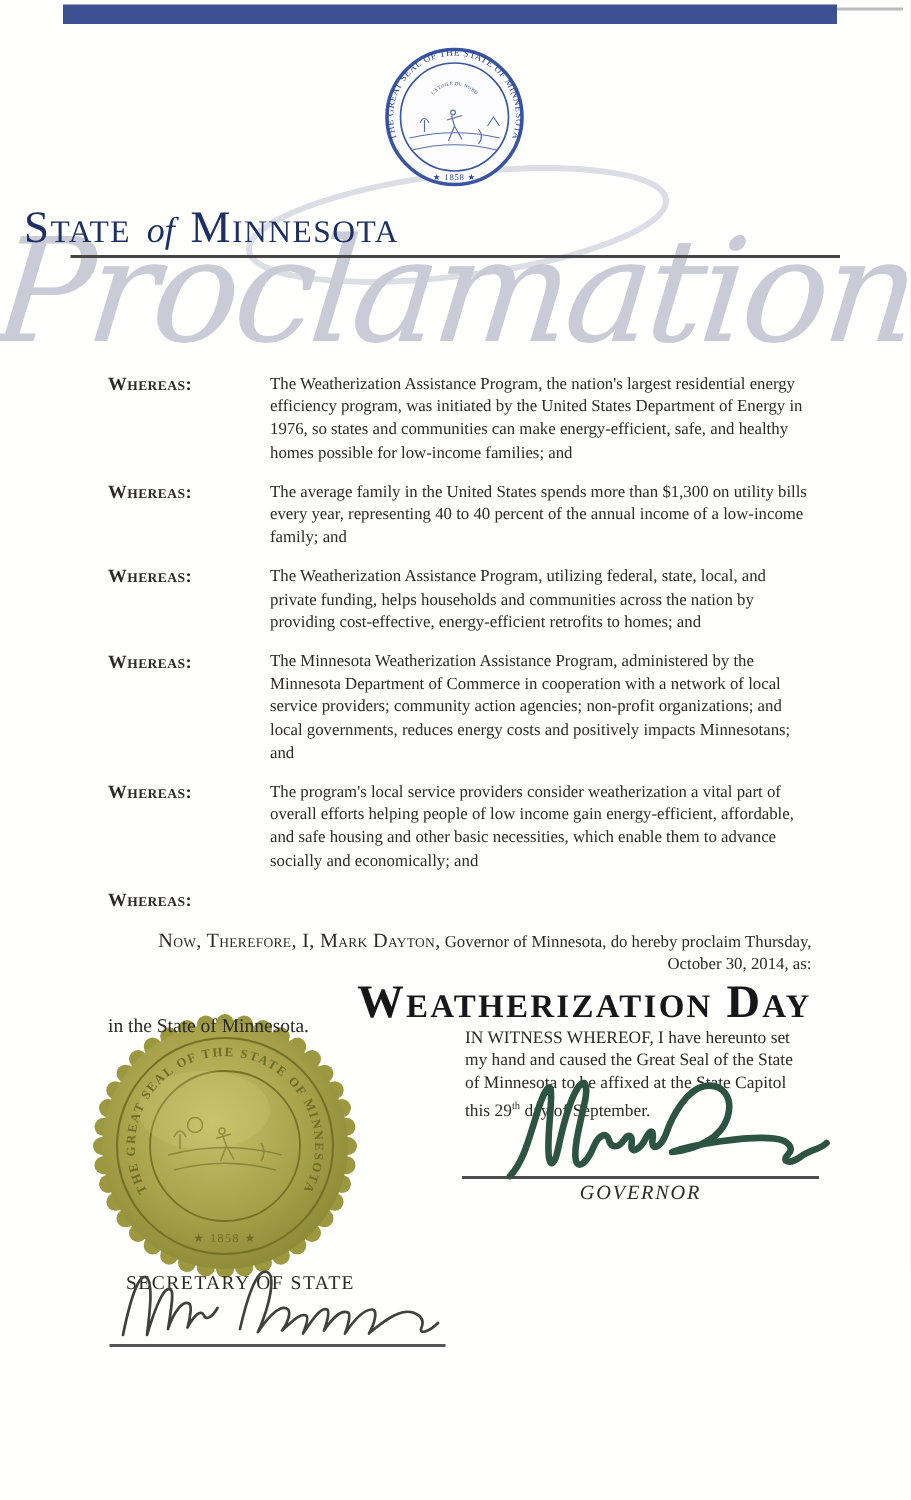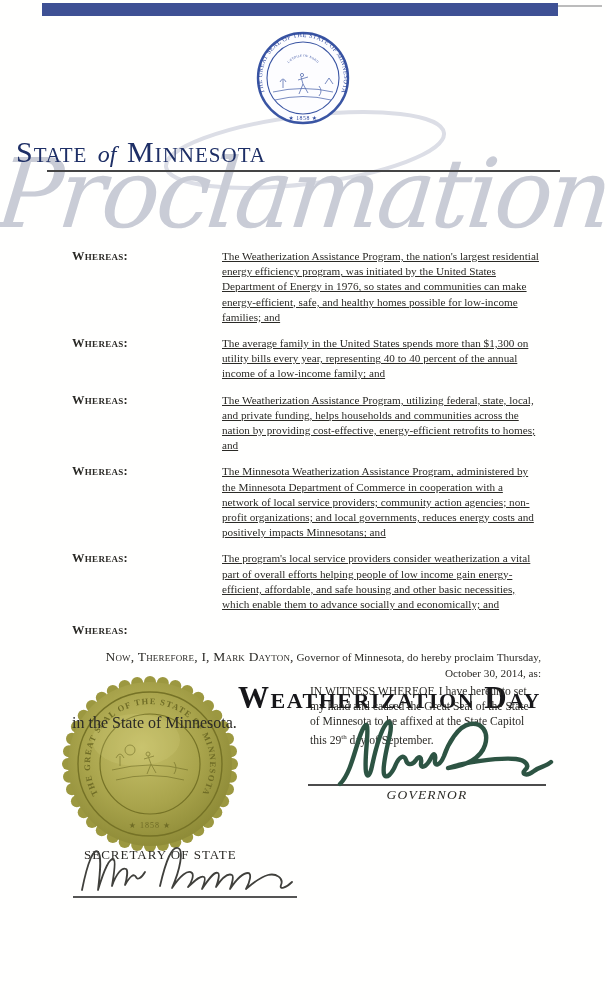--- a/index.html
+++ b/index.html
@@ -24,30 +24,30 @@
   .header-rule{position:absolute;left:47px;top:170px;width:513px;height:2px;background:#454545;z-index:3;}
   .watermark{
     position:absolute;top:146px;left:-8px;width:623px;text-align:center;z-index:1;
     font-family:"DejaVu Serif", serif;font-style:italic;
     font-size:96px;line-height:1;color:#c9ccd6;letter-spacing:-3px;
     transform:skewX(-6deg);
   }
 
   
   .doc-body{position:absolute;top:249px;left:72px;width:469px;z-index:5;font-size:11.2px;line-height:15.2px;}
-  .whereas-row{display:flex;margin-bottom:11px;gap:42px;}
+  .whereas-row{display:flex;margin-bottom:11px;}
   .whereas-label{flex:0 0 108px;font-variant:small-caps;font-weight:600;font-size:12.5px;letter-spacing:.3px;}
-  .whereas-text{flex:1;text-decoration:underline;}
+  .whereas-text{flex:1;}
   .proclaim-para{margin:2px 0 0 0;text-align:right;}
   .proclaim-lead{font-variant:small-caps;font-size:13.5px;letter-spacing:.2px;}
   .day-title{
     margin-top:9px;text-align:right;font-variant:small-caps;font-weight:600;
     font-size:31px;letter-spacing:1.5px;color:#17171a;
   }
-  .closing-line{margin-top:10px;font-size:16px;}
+  .closing-line{font-size:13px;}
 
   
   .gold-seal{position:absolute;left:60px;top:674px;z-index:2;}
   .witness{position:absolute;left:310px;top:672px;width:224px;z-index:5;font-size:11.6px;line-height:15.4px;}
   .witness sup{font-size:7px;}
   .gov-sig{position:absolute;left:336px;top:714px;z-index:6;}
   .gov-line{position:absolute;left:308px;top:784px;width:238px;height:1.5px;background:#4c4c4c;z-index:5;}
   .gov-label{position:absolute;left:308px;top:787px;width:238px;text-align:center;font-size:13.5px;letter-spacing:1.2px;z-index:5;font-style:italic;}
   .sec-sig{position:absolute;left:78px;top:840px;z-index:6;}
   .sec-line{position:absolute;left:73px;top:896px;width:224px;height:1.5px;background:#555;z-index:5;}

